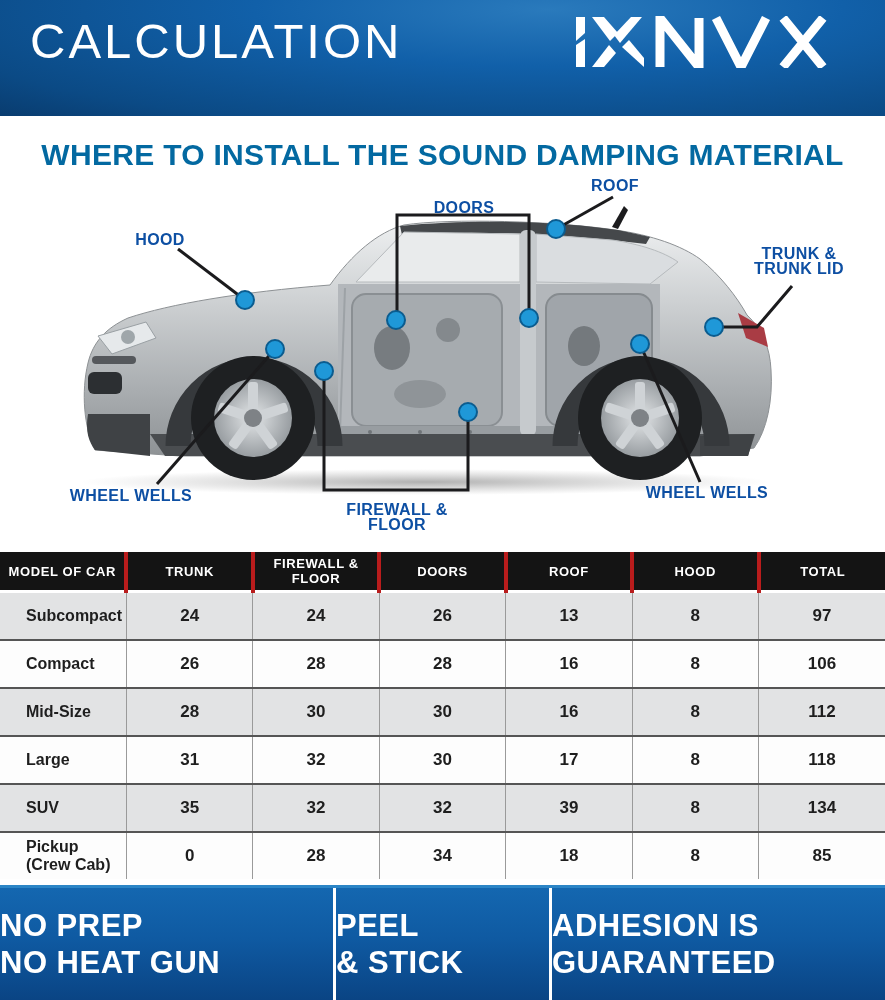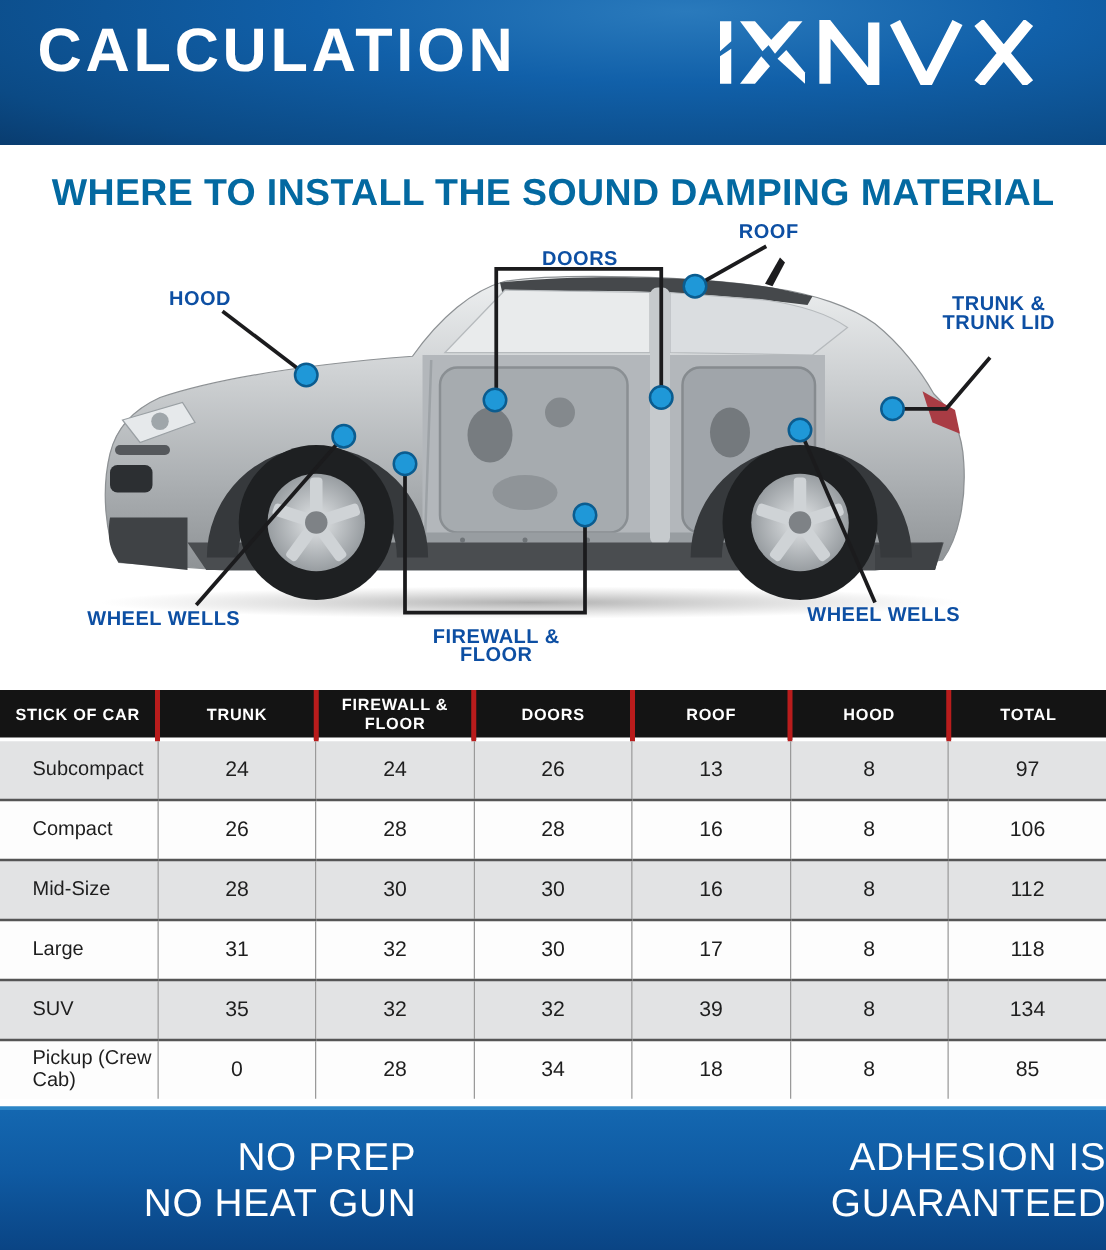--- a/index.html
+++ b/index.html
@@ -6,21 +6,21 @@
   body{width:885px;height:1000px;overflow:hidden;font-family:"Liberation Sans",sans-serif;position:relative;}
 
   
   .header{
     position:relative;width:885px;height:116px;
     background:radial-gradient(ellipse at 62% 8%, #2a7abc 0%, #1160a9 38%, #0b4a85 82%, #093c6f 100%);
     box-shadow:0 3px 5px rgba(0,0,0,.3);
   }
   .header-title{
     position:absolute;left:30px;top:13px;
-    font-size:49px;font-weight:bold;color:#ffffff;letter-spacing:3px;
+    font-size:49px;font-weight:normal;color:#ffffff;letter-spacing:3px;
   }
   .header-subtitle{
     position:absolute;left:31px;top:84px;
     font-size:21px;font-weight:bold;color:#ffffff;letter-spacing:2.6px;word-spacing:3px;
   }
   .brand{position:absolute;right:24px;top:16px;width:285px;height:52px;}
   .sr-only{position:absolute;width:1px;height:1px;overflow:hidden;clip:rect(0 0 0 0);}
 
   
   .main{position:relative;width:885px;height:436px;background:#fff;}
@@ -38,37 +38,37 @@
   
   .table-section{width:885px;height:333px;}
   table.calc{width:885px;border-collapse:collapse;table-layout:fixed;}
   table.calc th{
     background:#141414;color:#ffffff;height:38px;
     font-size:13px;font-weight:bold;letter-spacing:.6px;text-align:center;
     border-left:4px solid #b91c1c;border-bottom:3px solid #ffffff;line-height:15px;padding:0 4px;
   }
   table.calc th:first-child{border-left:none;}
   table.calc td{
-    height:46px;font-size:17px;font-weight:normal;color:#1e1e1e;text-align:center;
+    height:46px;font-size:17px;font-weight:bold;color:#1e1e1e;text-align:center;
     border-left:1px solid #9a9a9a;border-top:2px solid #555555;padding:0 4px;
   }
   table.calc td:first-child{border-left:none;text-align:left;padding-left:26px;font-size:16px;line-height:18px;}
   table.calc tbody tr:first-child td{border-top:none;}
   table.calc tbody tr:nth-child(odd){background:#e2e3e4;}
   table.calc tbody tr:nth-child(even){background:#fdfdfd;}
 
   
   .footer{
     position:absolute;left:0;bottom:0;width:885px;height:115px;display:flex;
     background:linear-gradient(180deg,#1467b0 0%,#0f5aa2 45%,#0a4484 100%);
     border-top:3px solid #2c85c6;box-sizing:border-box;
   }
   .footer-badge{
-    display:flex;flex-direction:column;align-items:flex-end;justify-content:center;
-    color:#ffffff;font-weight:normal;font-size:31px;line-height:37px;letter-spacing:.5px;text-align:center;
+    display:flex;flex-direction:column;align-items:flex-start;justify-content:center;
+    color:#ffffff;font-weight:bold;font-size:31px;line-height:37px;letter-spacing:.5px;text-align:center;
   }
   .footer-badge.b1{width:333px;}
   .footer-badge.b2{width:219px;border-left:3px solid #ffffff;border-right:3px solid #ffffff;box-sizing:border-box;}
   .footer-badge.b3{flex:1;border-radius:27px;}
 </style>
 </head>
 <body>
 
 <div class="header">
   <div class="header-title">CALCULATION</div>
@@ -204,37 +204,37 @@
       <circle cx="468" cy="296" r="9"></circle>
       <circle cx="275" cy="233" r="9"></circle>
       <circle cx="640" cy="228" r="9"></circle>
       <circle cx="714" cy="211" r="9"></circle>
     </g>
   </svg>
 
   <div class="callout" style="left:160px;top:116px">HOOD</div>
   <div class="callout" style="left:615px;top:62px">ROOF</div>
   <div class="callout" style="left:464px;top:84px">DOORS</div>
-  <div class="callout" style="left:799px;top:120px">
+  <div class="callout" style="left:799px;top:130px">
     <div>TRUNK &amp;</div>
     <div>TRUNK LID</div>
   </div>
   <div class="callout" style="left:131px;top:372px">WHEEL WELLS</div>
   <div class="callout" style="left:707px;top:369px">WHEEL WELLS</div>
   <div class="callout" style="left:397px;top:386px">
     <div>FIREWALL &amp;</div>
     <div>FLOOR</div>
   </div>
 </div>
 
 <div class="table-section">
   <table class="calc">
     <thead>
       <tr>
-        <th>STICK OF CAR</th>
+        <th>MODEL OF CAR</th>
         <th>TRUNK</th>
         <th>FIREWALL &amp; FLOOR</th>
         <th>DOORS</th>
         <th>ROOF</th>
         <th>HOOD</th>
         <th>TOTAL</th>
       </tr>
     </thead>
     <tbody>
       <tr>
@@ -293,17 +293,21 @@
       </tr>
     </tbody>
   </table>
 </div>
 
 <div class="footer">
   <div class="footer-badge b1">
     <div>NO PREP</div>
     <div>NO HEAT GUN</div>
   </div>
+  <div class="footer-badge b2">
+    <div>PEEL</div>
+    <div>&amp; STICK</div>
+  </div>
   <div class="footer-badge b3">
     <div>ADHESION IS</div>
     <div>GUARANTEED</div>
   </div>
 </div>
 
 </body></html>

